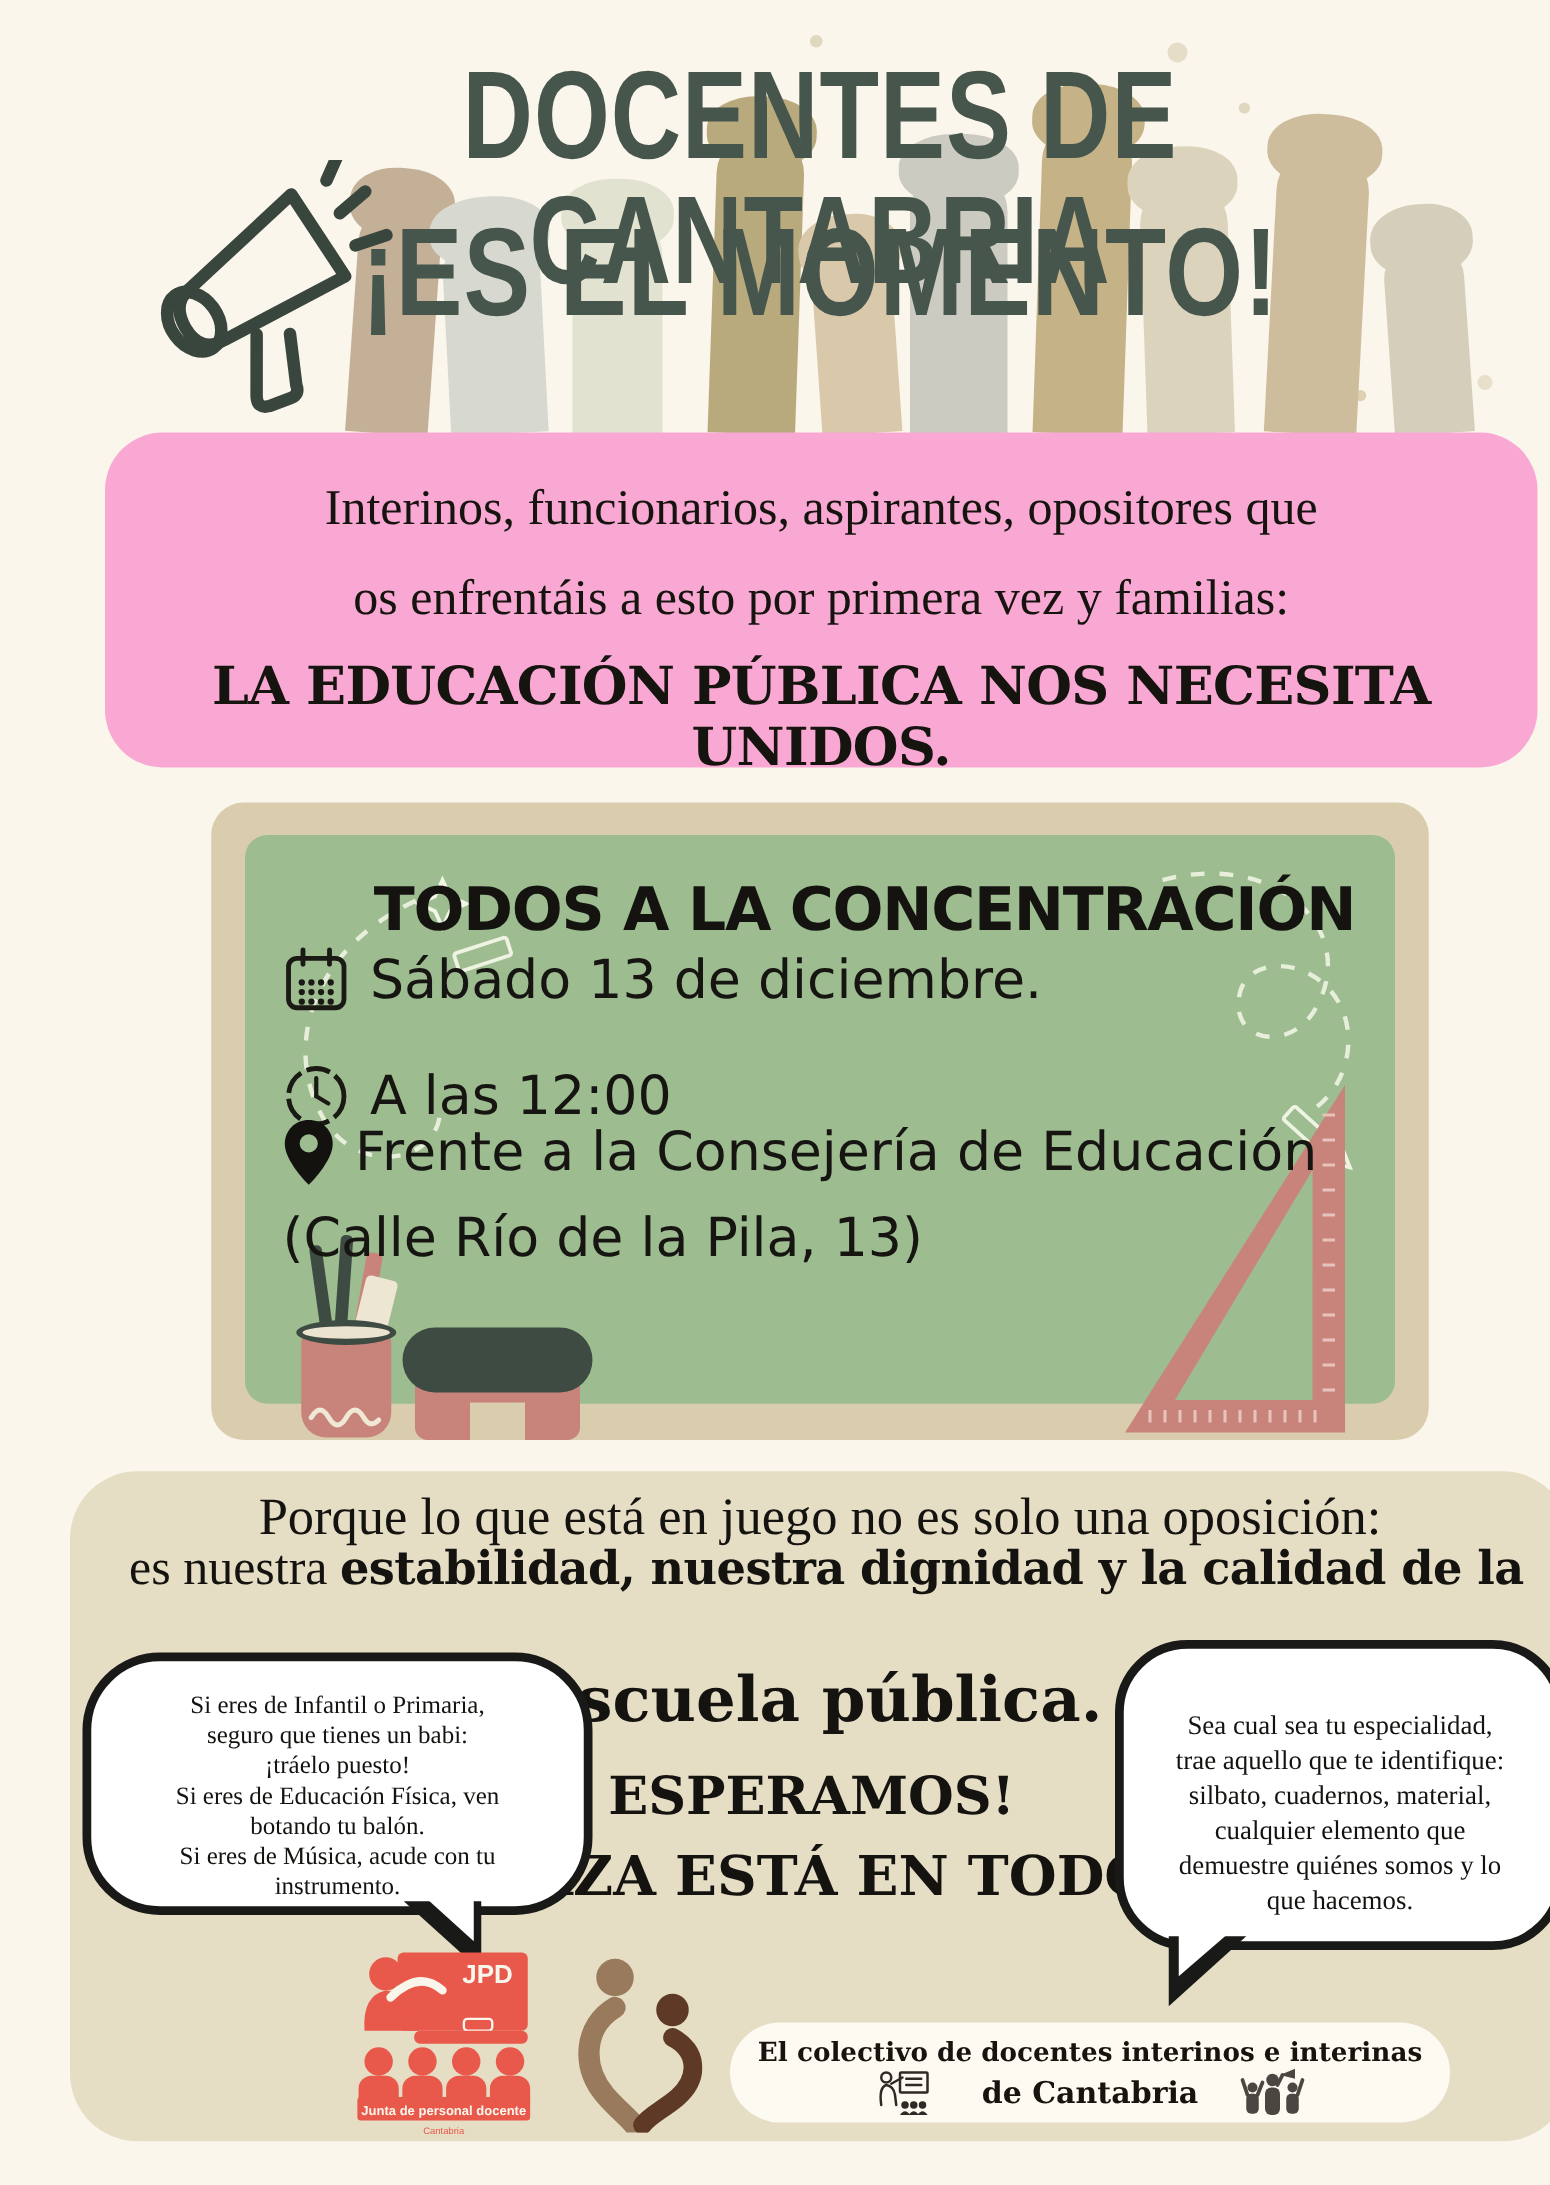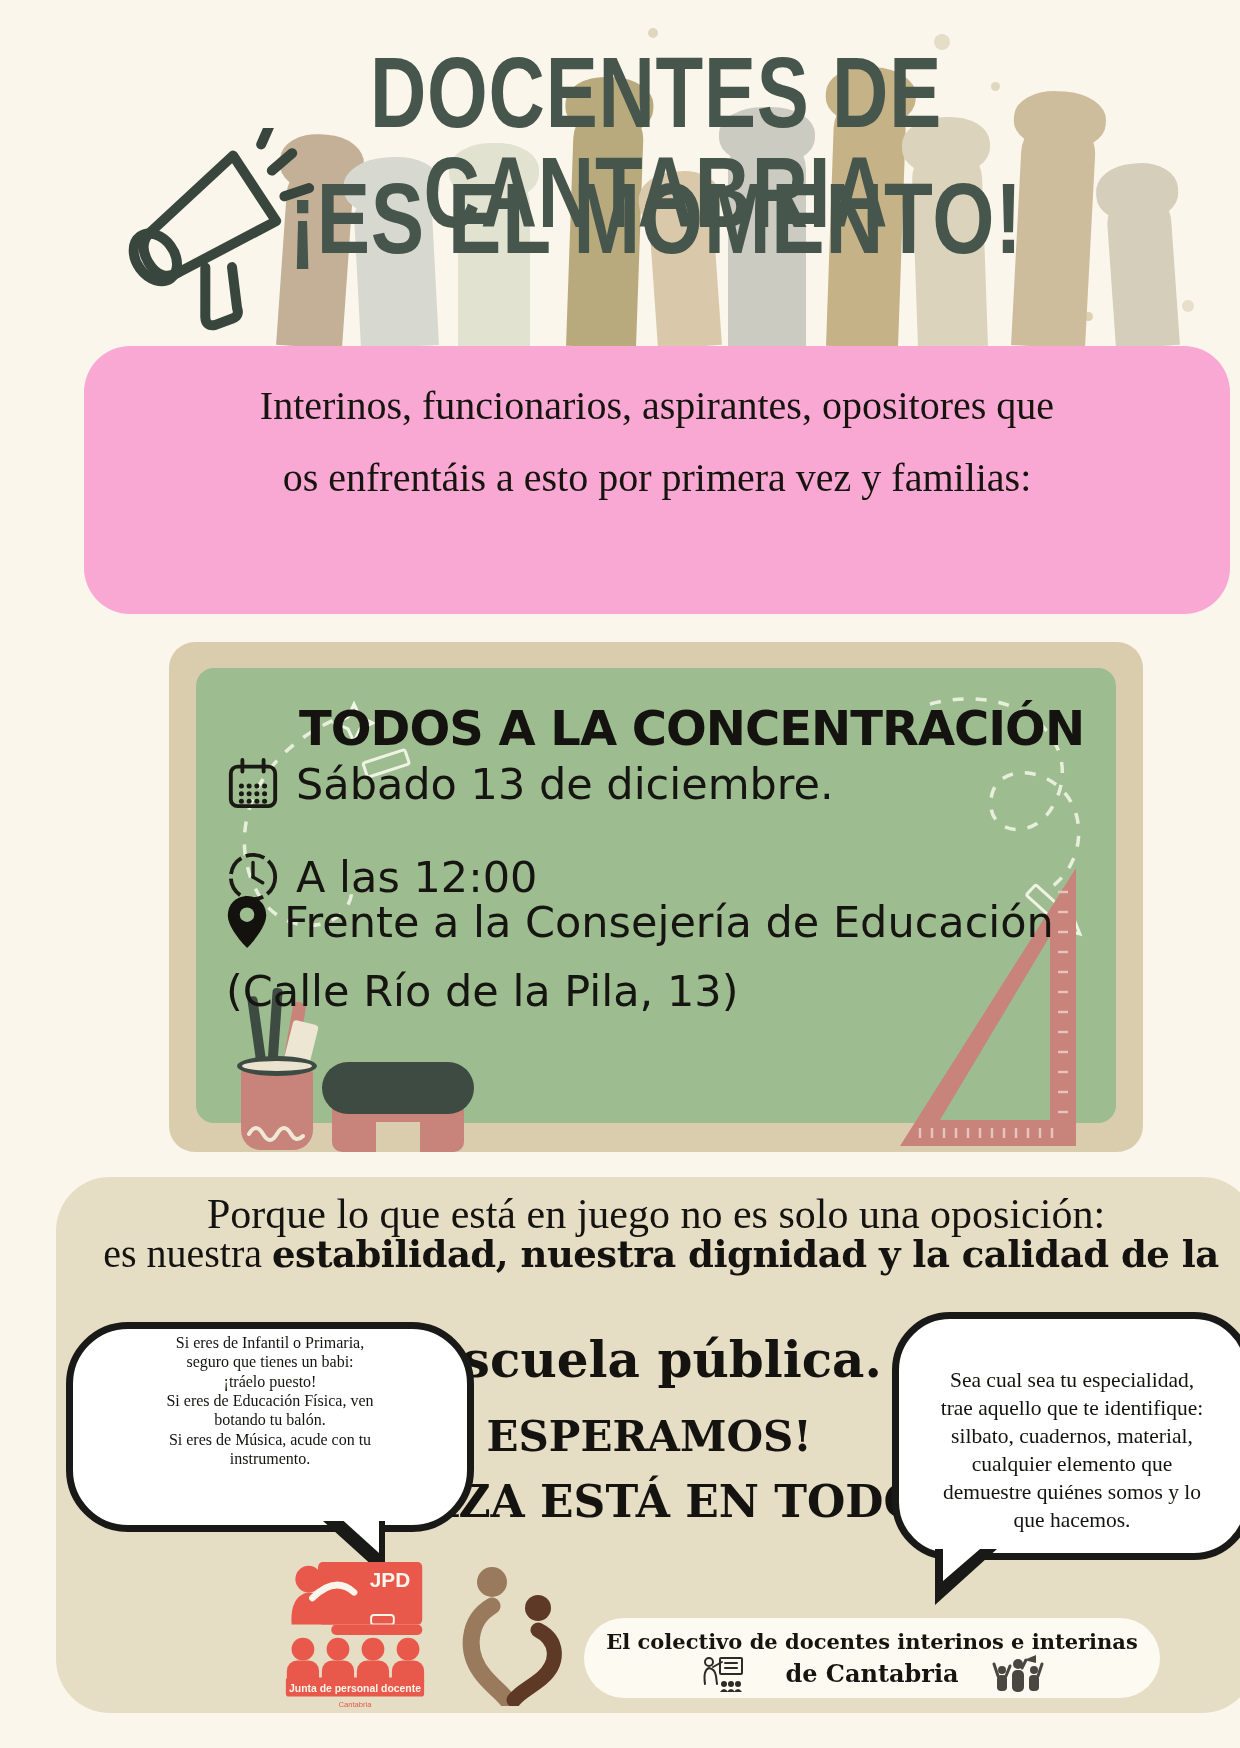--- a/index.html
+++ b/index.html
@@ -71,21 +71,21 @@
   .msg2 b { font-family:"DejaVu Serif", serif; font-weight:bold; font-size:37px; letter-spacing:-.5px; }
   .msg3 { top:1330px; font-family:"DejaVu Serif", serif; font-weight:bold; font-size:50px; }
   .msg4 { top:1412px; font-family:"DejaVu Serif", serif; font-weight:bold; font-size:42px; transform:translateX(-55px); }
   .msg5 { top:1476px; font-family:"DejaVu Serif", serif; font-weight:bold; font-size:44px; transform:translateX(-60px); }
 
   
   .bubble { position:absolute; background:#FFFFFF; border:7px solid #191917; z-index:9;
             font-family:"Liberation Serif", serif; color:#141310; text-align:center; }
   .bubble-text { white-space:pre-line; }
   .bubbleL { left:30px; top:1322px; width:408px; height:210px; border-radius:62px;
-             font-size:16px; line-height:1.21; padding-top:4px; }
+             font-size:20px; line-height:1.21; padding-top:23px; }
   .bubbleR { left:856px; top:1312px; width:360px; height:248px; border-radius:58px;
              font-size:21.5px; line-height:1.3; padding-top:48px; }
   .tail, .tail-in { position:absolute; width:0; height:0; }
   .tailL     { left:250px; bottom:-52px; border-top:56px solid #191917; border-left:62px solid transparent; }
   .tailL-in  { left:264px; bottom:-28px; border-top:38px solid #FFFFFF; border-left:42px solid transparent; }
   .tailR     { left:36px; bottom:-52px; border-top:56px solid #191917; border-right:62px solid transparent; }
   .tailR-in  { left:44px; bottom:-28px; border-top:38px solid #FFFFFF; border-right:44px solid transparent; }
 
   
   .jpd-logo { position:absolute; left:248px; top:1558px; z-index:10; }
@@ -138,20 +138,21 @@
       <path d="M202 34 L216 16"></path>
     </g>
   </svg>
 
   <div class="title title1">DOCENTES DE CANTABRIA</div>
   <div class="title title2">¡ES EL MOMENTO!</div>
 
   <div class="panel1">
     <div class="introline intro1">Interinos, funcionarios, aspirantes, opositores que</div>
     <div class="introline intro2">os enfrentáis a esto por primera vez y familias:</div>
+    <div class="introline intro3">LA EDUCACIÓN PÚBLICA NOS NECESITA UNIDOS.</div>
   </div>
 
   <div class="frame"></div>
   <div class="board"></div>
 
   <svg class="board-decor" style="left:168px;top:690px;" width="230" height="260" viewBox="0 0 230 260">
     <path d="M150 22 C45 58 18 150 58 210 C88 252 150 238 148 196" fill="none" stroke="#F0F4E3" stroke-width="3.5" stroke-dasharray="11 12" opacity=".9"></path>
     <path d="M150 14 l6 13 13 6 -13 6 -6 13 -6 -13 -13 -6 13 -6 Z" fill="none" stroke="#F2F6E6" stroke-width="3"></path>
     <rect x="160" y="66" width="44" height="15" rx="2" transform="rotate(-18 182 73)" fill="none" stroke="#EFF3E2" stroke-width="3"></rect>
   </svg>

